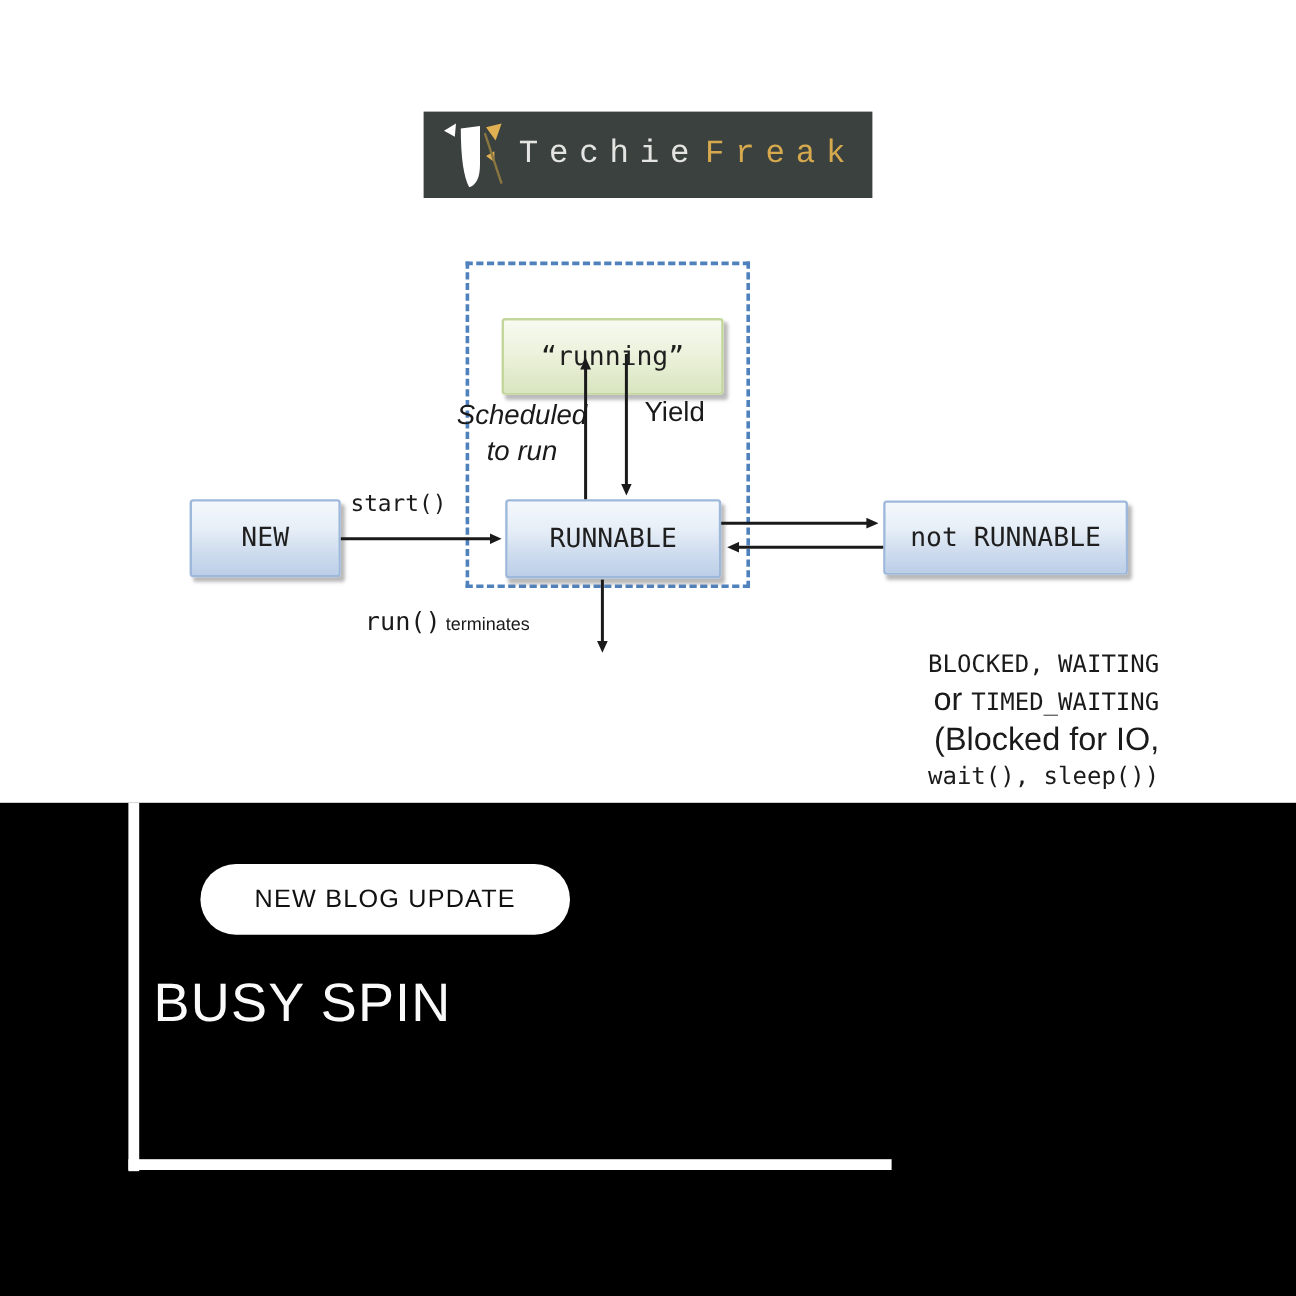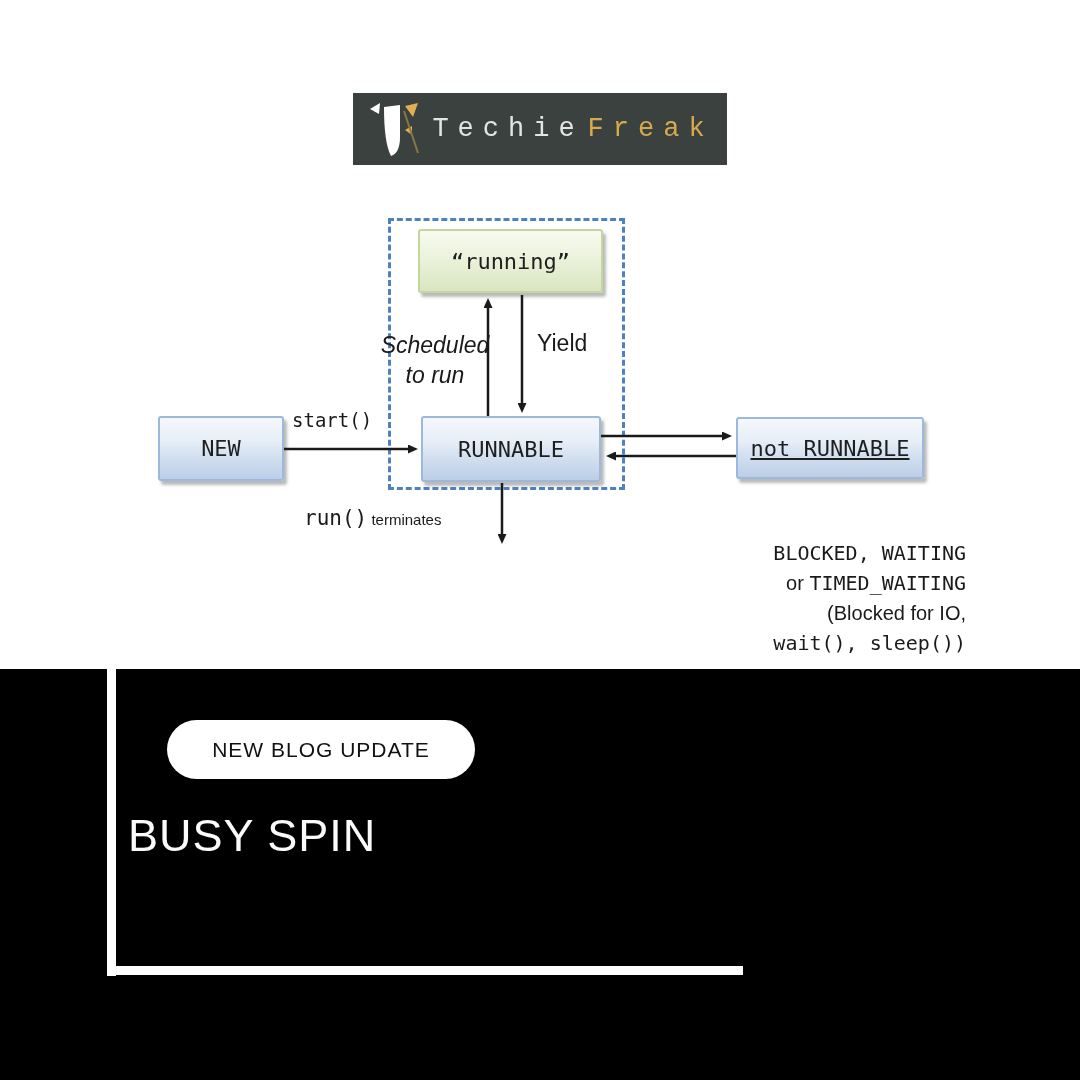--- a/index.html
+++ b/index.html
@@ -32,40 +32,41 @@
     font-family: "DejaVu Sans Mono", monospace; font-size: 22px; color: #1f1f1f;
     border-radius: 3px; box-shadow: 3px 4px 3px rgba(130,130,130,0.55);
   }
   .blue-box {
     background: linear-gradient(180deg, #f4f8fc 0%, #e6eef7 38%, #cddbee 72%, #bccfe8 100%);
     border: 2px solid #9db8da;
   }
   .green-box {
     background: linear-gradient(180deg, #f7faf0 0%, #ecf2dc 45%, #d9e5c0 100%);
     border: 2px solid #c3d69b;
+    margin-top: 36px;
   }
   .box-running    { left: 418px; top: 229px; width: 185px; height: 64px; z-index: 2; }
   .box-new        { left: 158px; top: 416px; width: 126px; height: 65px; }
   .box-runnable   { left: 421px; top: 416px; width: 180px; height: 66px; z-index: 2; }
-  .box-notrunnable{ left: 736px; top: 417px; width: 188px; height: 62px; text-decoration: underline; }
+  .box-notrunnable{ left: 736px; top: 417px; width: 204px; height: 62px; }
   .box-terminated { left: 418px; top: 547px; width: 179px; height: 61px; }
 
   .arrow-layer { position: absolute; left: 0; top: 0; width: 1080px; height: 1080px; pointer-events: none; z-index: 3; }
 
   .diagram-label { position: absolute; color: #1a1a1a; white-space: nowrap; z-index: 4; }
   .mono  { font-family: "DejaVu Sans Mono", monospace; }
   .sans  { font-family: "Liberation Sans", sans-serif; }
 
   .lbl-start      { left: 292px; top: 409px; font-size: 19px; }
   .lbl-scheduled  { left: 380px; top: 330px; width: 110px; font-size: 23px; text-align: center; line-height: 30px; white-space: normal; font-style: italic; }
   .lbl-yield      { left: 537px; top: 330px; font-size: 23px; }
   .lbl-run-term   { left: 304px; top: 506px; font-size: 21px; }
   .lbl-run-term .sans { font-size: 15px; }
   .blocked-block  { left: 740px; top: 490px; width: 226px; text-align: right; line-height: 30px; font-size: 20px; margin-top: 48px; }
-  .blocked-block .sans { font-size: 20px; }
+  .blocked-block .sans { font-size: 27px; }
 
   
   .bottom-section {
     position: absolute; left: 0; top: 669px; width: 1080px; height: 411px;
     background: #000000;
   }
   .frame-vline { position: absolute; left: 107px; top: 0px;   width: 9px;  height: 307px; background: #ffffff; }
   .frame-hline { position: absolute; left: 107px; top: 297px; width: 636px; height: 9px;  background: #ffffff; }
   .badge-pill {
     position: absolute; left: 167px; top: 51px; width: 308px; height: 59px;

